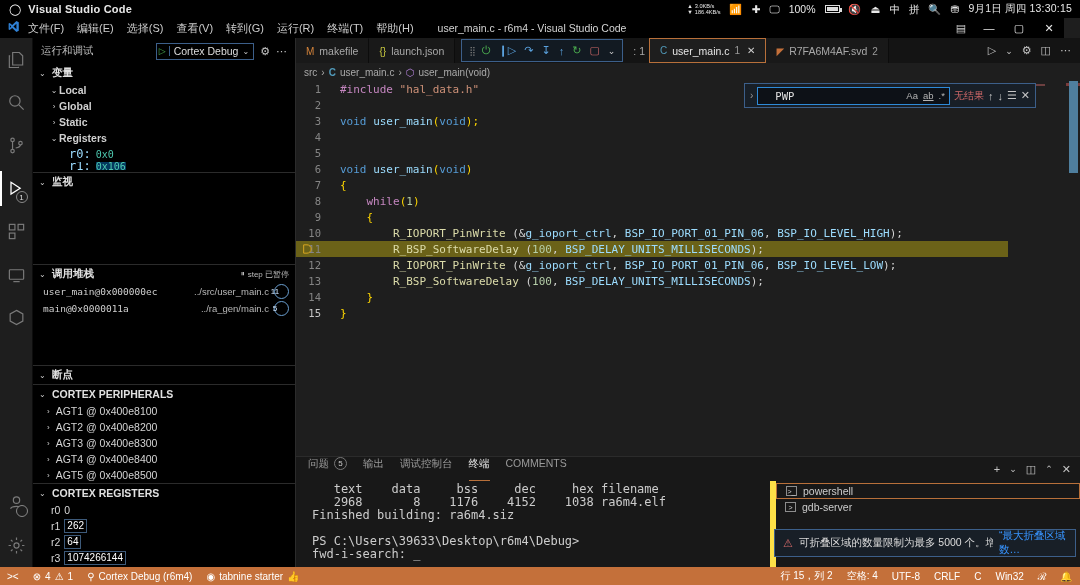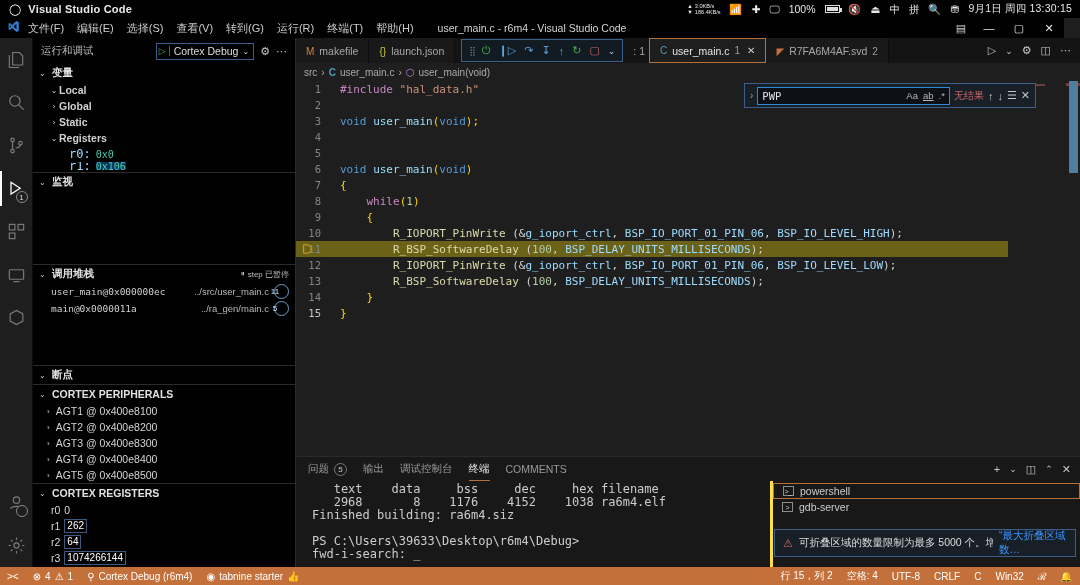--- a/index.html
+++ b/index.html
@@ -91,21 +91,21 @@
   }
   .sechdr .arrow { font-size: 8px; width: 9px; color: #cfcfcf; font-weight: normal; }
   .sechdr .hint { margin-left: auto; padding-right: 6px; font-weight: normal; color: #bdbdbd; font-size: 8px; display:flex; gap:3px; align-items:center;}
   .treerow { height: 16px; display: flex; align-items: center; font-size: 10.5px; color: #d0d0d0; }
   .treerow .arrow { font-size: 8px; width: 10px; text-align: center; color: #cfcfcf; }
   .mono { font-family: "DejaVu Sans Mono", monospace; }
   .regname { color: #9cdcfe; font-size: 12px; }
   .regval { color: #4ec9b0; font-size: 10px; }
   .selrow { background: #04395e; }
 
-  .stackrow { height: 17px; display: flex; align-items: center; font-size: 10px; padding-left: 18px; }
+  .stackrow { height: 17px; display: flex; align-items: center; font-size: 10px; padding-left: 10px; }
   .stackrow .fn { font-family: "DejaVu Sans Mono", monospace; color: #cfcfcf; font-size: 9.5px;}
   .stackrow .path { margin-left: auto; color: #b9b9b9; font-size: 9.5px; }
   .stackrow .ln {
     width: 15px; height: 15px; border-radius: 50%; border: 1px solid #6a9fd0; color: #cfe6ff;
     font-size: 8px; display: flex; align-items: center; justify-content: center; margin: 0 6px 0 5px;
   }
   .periphrow { height: 16px; display: flex; align-items: center; padding-left: 14px; gap: 6px; font-size: 10.5px; color: #d4d4d4; }
   .periphrow .arrow { font-size: 8px; color: #cfcfcf; }
   .cregrow { height: 16px; display: flex; align-items: center; padding-left: 18px; gap: 4px; font-size: 10.5px; color: #d8d8d8;}
   .cregval { border: 1px solid #3d5a7a; padding: 0 2px; line-height: 12px; font-size: 10px; color: #ffffff; }
@@ -157,45 +157,45 @@
   .findwidget {
     position: absolute; top: 2px; right: 44px; width: 292px; height: 25px;
     background: #181f27; border: 1px solid #3c5f8a; display: flex; align-items: center; gap: 4px;
     padding: 0 5px; z-index: 20;
   }
   .findwidget .tgl { color: #9a9a9a; font-size: 10px; }
   .findinput {
     display: flex; align-items: center; gap: 5px; background: #0d1117;
     border: 1px solid #2e8ad8; height: 18px; padding: 0 4px; flex: 1;
   }
-  .findinput .val { color: #e4e4e4; font-size: 10.5px; font-family:"DejaVu Sans Mono",monospace; flex: 1; }
+  .findinput .val { color: #e4e4e4; font-size: 10.5px; font-family:"DejaVu Sans Mono",monospace; flex: 1; margin-left: 13px; }
   .findinput .opt { color: #b4b4b4; font-size: 9.5px; }
   .noresult { color: #d16969; font-size: 10px; white-space: nowrap; }
   .findwidget .act { color: #c5c5c5; font-size: 11px; }
 
   .minimap { position: absolute; top: 0; right: 14px; width: 58px; height: 383px; background: #1e1e1e; }
   .mmline { height: 2px; margin: 1px 0 1px 3px; background: #3d3d3d; }
   .scrollbar { position: absolute; top: 0; right: 0; width: 14px; height: 383px; background: #1e1e1e; }
   .sbthumb { position: absolute; right: 2px; background: #4f7f9e; width: 9px; }
   .overviewmark { position: absolute; right: 0; width: 14px; height: 3px; }
 
   
   .panel { position: absolute; bottom: 18px; left: 296px; width: 784px; height: 111px; background: #181818; border-top: 1px solid #2b2b2b; }
   .paneltabs { height: 24px; display: flex; align-items: center; gap: 16px; padding-left: 12px; font-size: 10.5px; color: #9a9a9a; }
-  .paneltabs .pt { display: flex; align-items: center; gap: 5px; height: 24px; }
+  .paneltabs .pt { display: flex; gap: 5px; height: 24px; }
   .paneltabs .pt.active { color: #e7e7e7; border-bottom: 1px solid #b8703a; }
   .ptbadge { width: 13px; height: 13px; border-radius: 50%; border: 1px solid #777; font-size: 8px; display: flex; align-items: center; justify-content: center; color: #ccc; }
   .panelactions { margin-left: auto; display: flex; align-items: center; gap: 9px; padding-right: 9px; color: #c5c5c5; font-size: 11px; }
 
   .termbody { position: relative; height: 87px; display: flex; }
   .termtext {
     flex: 1; font-family: "DejaVu Sans Mono", monospace; font-size: 12px; color: #cccccc;
     padding: 2px 0 0 16px; line-height: 13px; white-space: pre;
   }
-  .termlist { width: 310px; border-left: 3px solid #fde047; padding-top: 2px; }
+  .termlist { width: 310px; border-left: 6px solid #fde047; padding-top: 2px; }
   .termitem { height: 16px; display: flex; align-items: center; gap: 6px; padding-left: 9px; font-size: 10.5px; color: #cccccc; }
   .termitem.active { border: 1px solid #b8703a; }
   .termicon { border: 1px solid #8d8d8d; width: 11px; height: 10px; font-size: 7px; display:flex;align-items:center;justify-content:center; color:#d0d0d0;}
 
   .notif {
     position: absolute; right: 4px; bottom: 10px; width: 302px; height: 28px;
     background: #181f27; border: 1px solid #3c5f8a; display: flex; align-items: center;
     gap: 6px; padding: 0 8px; font-size: 10.5px; color: #dcdcdc; z-index: 30;
   }
   .notif .warn { color: #d16969; font-size: 11px; }

